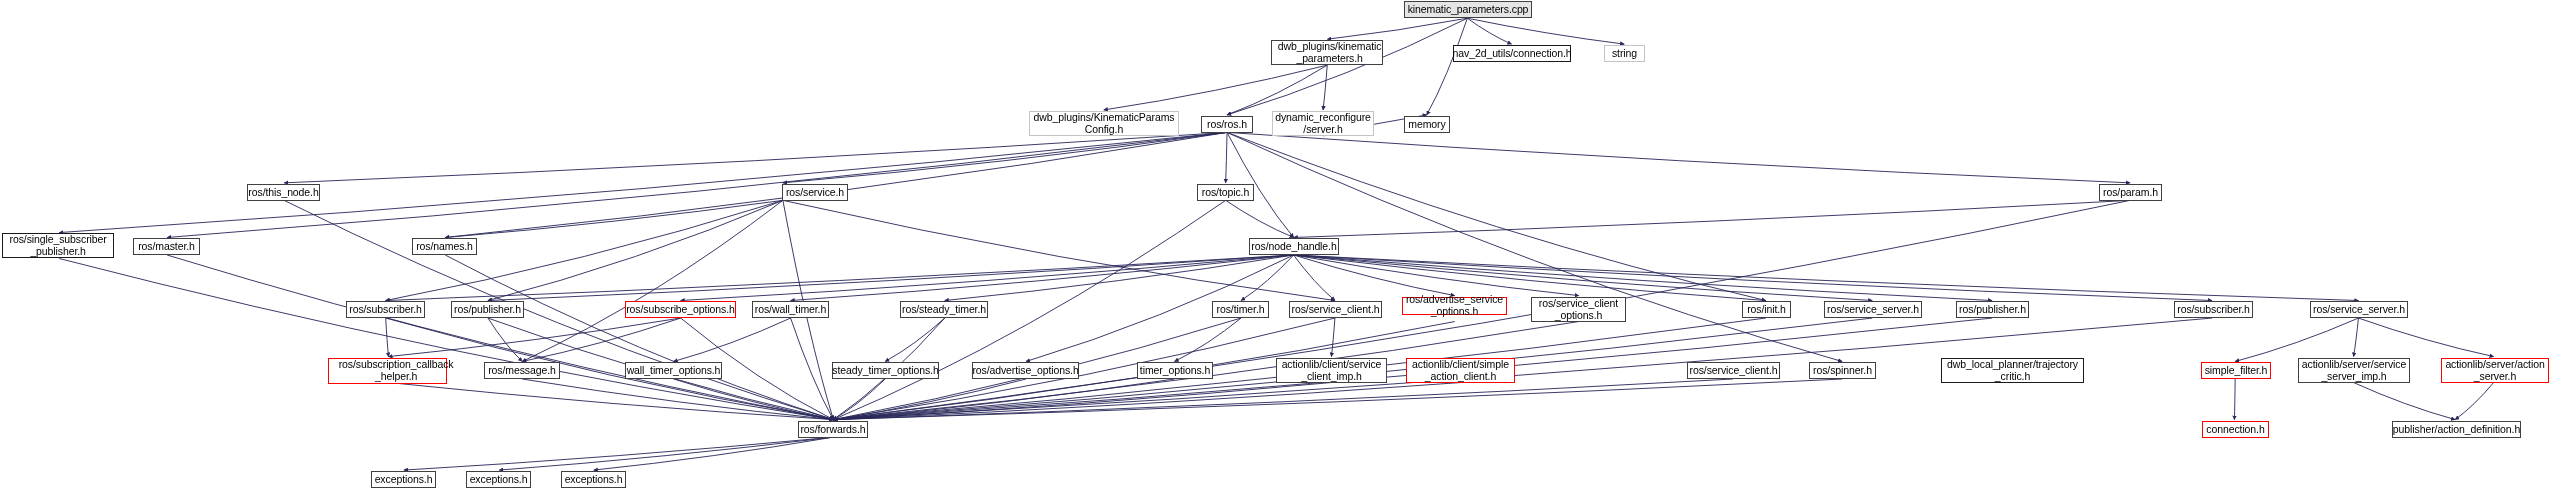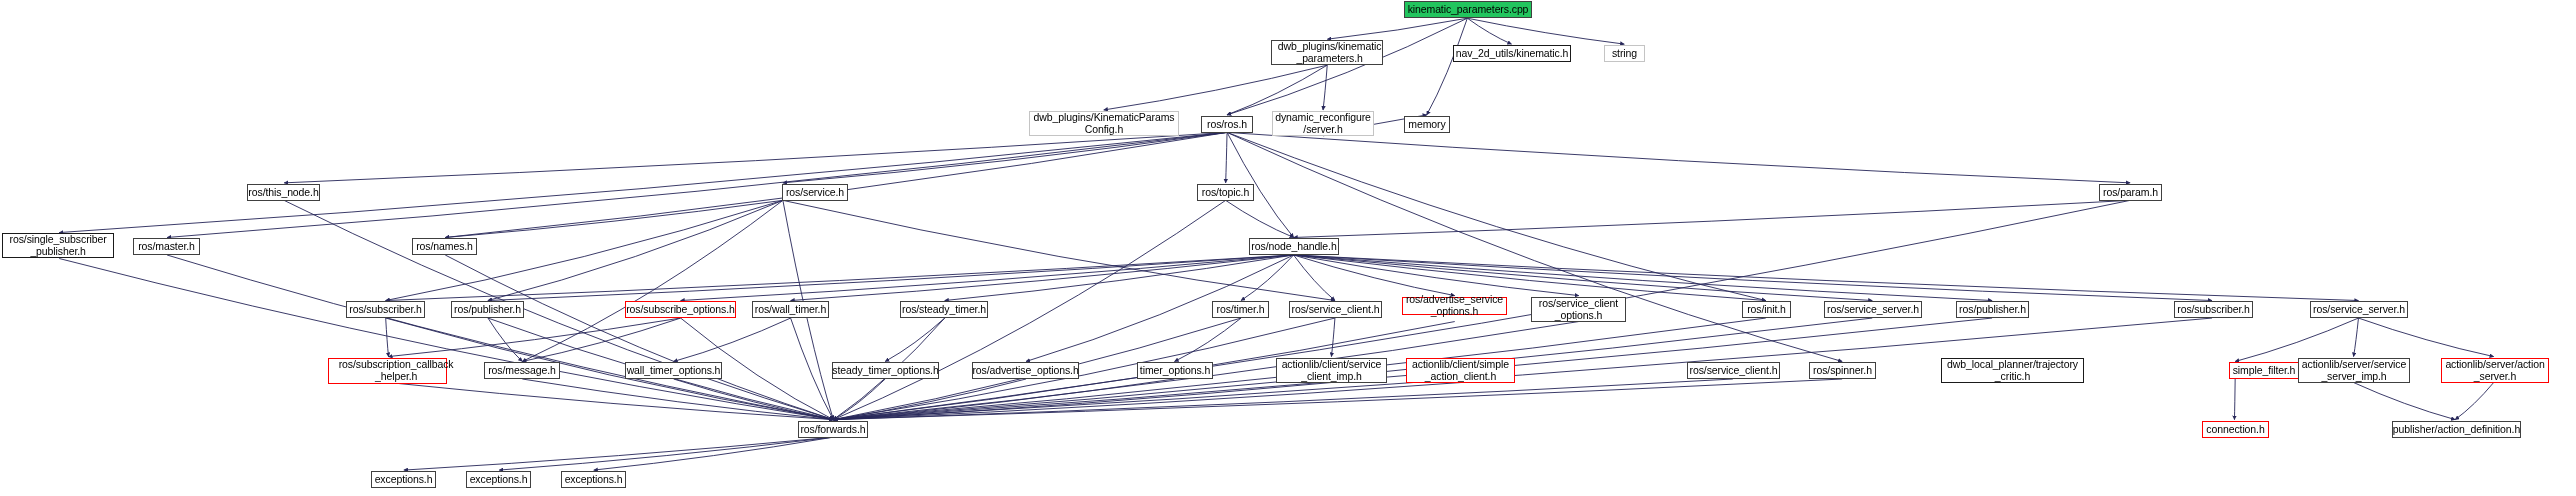--- a/index.html
+++ b/index.html
@@ -33,21 +33,21 @@
     background: #ffffff;
     border: 0.7px solid #404040;
     color: #000000;
     font-size: 10.5px;
     line-height: 1.12;
     white-space: pre-line;
     padding: 0.7px 2.8px;
     letter-spacing: -0.1px;
   }
   .node.root {
-    background: #22c55e;
+    background: #e5e5e5;
     border: 0.7px solid #404040;
     text-align: right;
   }
   .node.red {
     border: 0.7px solid #ff0000;
   }
   .node.faded {
     border: 0.7px solid #c4c4c4;
   }
   .node.thick {
@@ -152,21 +152,21 @@
         <path d="M 3358 546 Q 3430.5 578.86 3503 599" fill="none" stroke="#28285a" stroke-width="1.3" marker-end="url(#arrow)"></path>
         <path d="M 1188 624 Q 881.5 653.14 575 671" fill="none" stroke="#28285a" stroke-width="1.3" marker-end="url(#arrow)"></path>
         <path d="M 1188 624 Q 949.5 653.14 711 671" fill="none" stroke="#28285a" stroke-width="1.3" marker-end="url(#arrow)"></path>
         <path d="M 1188 624 Q 1017 653.14 846 671" fill="none" stroke="#28285a" stroke-width="1.3" marker-end="url(#arrow)"></path>
       </g>
   </svg>
   <div id="node-layer">
       <div class="node root" style="left: 1404px; top: 1.4px; width: 128px; height: 17px;">kinematic_parameters.cpp</div>
       <div class="node" style="left: 1271px; top: 40px; width: 112px; height: 25px; padding-left: 8px;">dwb_plugins/kinematic
 _parameters.h</div>
-      <div class="node thick" style="left: 1453px; top: 45px; width: 118px; height: 17px;">nav_2d_utils/kinematic.h</div>
+      <div class="node thick" style="left: 1453px; top: 45px; width: 118px; height: 17px;">nav_2d_utils/connection.h</div>
       <div class="node faded" style="left: 1604px; top: 45px; width: 41px; height: 17px;">string</div>
       <div class="node faded" style="left: 1029px; top: 111px; width: 150px; height: 25px;">dwb_plugins/KinematicParams
 Config.h</div>
       <div class="node" style="left: 1201px; top: 116px; width: 52px; height: 17px;">ros/ros.h</div>
       <div class="node faded" style="left: 1272px; top: 111px; width: 102px; height: 25px;">dynamic_reconfigure
 /server.h</div>
       <div class="node" style="left: 1404px; top: 116px; width: 46px; height: 17px;">memory</div>
       <div class="node" style="left: 247px; top: 184px; width: 73px; height: 17px;">ros/this_node.h</div>
       <div class="node" style="left: 750px; top: 184px; width: 66px; height: 17px; margin-left: 32px;">ros/service.h</div>
       <div class="node" style="left: 1197px; top: 184px; width: 57px; height: 17px;">ros/topic.h</div>
@@ -200,21 +200,21 @@
       <div class="node" style="left: 972px; top: 362px; width: 107px; height: 17px;">ros/advertise_options.h</div>
       <div class="node" style="left: 1137px; top: 362px; width: 76px; height: 17px;">timer_options.h</div>
       <div class="node" style="left: 1276px; top: 358px; width: 111px; height: 25px;">actionlib/client/service
 _client_imp.h</div>
       <div class="node red" style="left: 1406px; top: 358px; width: 109px; height: 25px;">actionlib/client/simple
 _action_client.h</div>
       <div class="node" style="left: 1687px; top: 362px; width: 93px; height: 17px;">ros/service_client.h</div>
       <div class="node" style="left: 1809px; top: 362px; width: 67px; height: 17px;">ros/spinner.h</div>
       <div class="node thick" style="left: 1941px; top: 358px; width: 143px; height: 25px;">dwb_local_planner/trajectory
 _critic.h</div>
-      <div class="node red" style="left: 2201px; top: 362px; width: 70px; height: 17px; margin-left: 28px;">simple_filter.h</div>
+      <div class="node red" style="left: 2201px; top: 362px; width: 70px; height: 17px;">simple_filter.h</div>
       <div class="node" style="left: 2298px; top: 358px; width: 112px; height: 25px;">actionlib/server/service
 _server_imp.h</div>
       <div class="node red" style="left: 2441px; top: 358px; width: 108px; height: 25px;">actionlib/server/action
 _server.h</div>
       <div class="node" style="left: 798px; top: 421px; width: 70px; height: 17px;">ros/forwards.h</div>
       <div class="node red" style="left: 2202px; top: 421px; width: 67px; height: 17px;">connection.h</div>
       <div class="node" style="left: 2392px; top: 421px; width: 129px; height: 17px;">publisher/action_definition.h</div>
       <div class="node" style="left: 371px; top: 471px; width: 65px; height: 17px;">exceptions.h</div>
       <div class="node" style="left: 466px; top: 471px; width: 65px; height: 17px;">exceptions.h</div>
       <div class="node" style="left: 561px; top: 471px; width: 65px; height: 17px;">exceptions.h</div>

